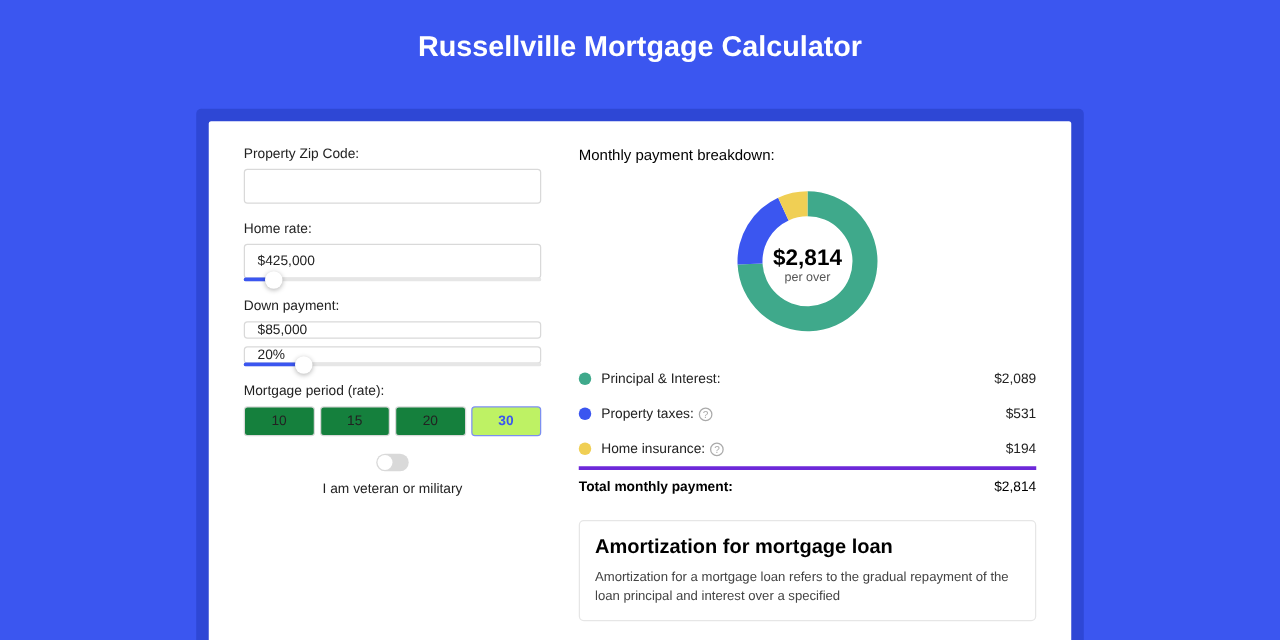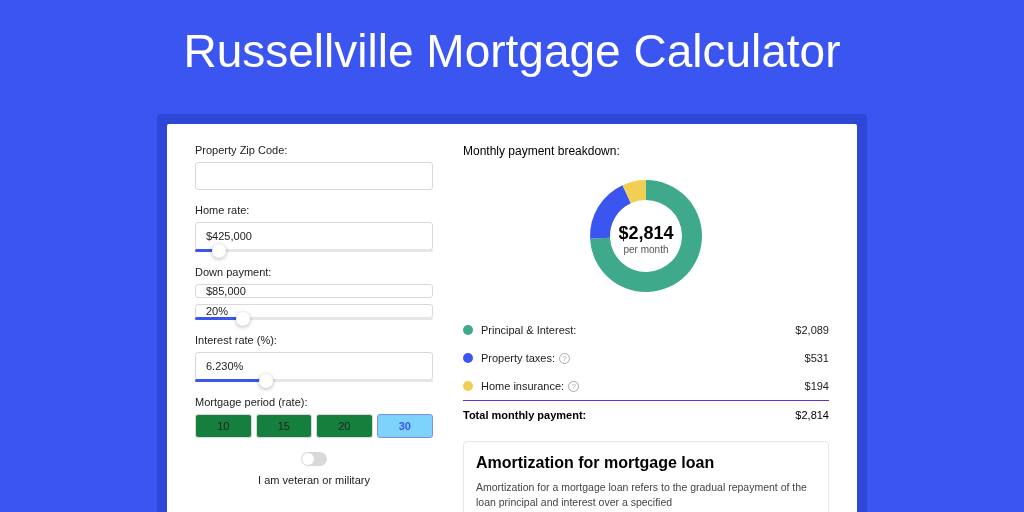--- a/index.html
+++ b/index.html
@@ -6,22 +6,22 @@
   body {
     font-family: -apple-system, BlinkMacSystemFont, "Segoe UI", Arial, sans-serif;
     background: #3b56f0;
     width: 1024px;
     height: 512px;
     overflow: hidden;
   }
   .page-title {
     text-align: center;
     color: #fff;
-    font-size: 46px;
-    font-weight: 400;
+    font-size: 23px;
+    font-weight: 700;
     padding: 24px 0 20px 0;
   }
   .outer-panel {
     background: #2e47d5;
     width: 710px;
     margin: 16px auto;
     padding: 10px 10px 0 10px;
     border-radius: 4px 4px 0 0;
   }
   .calc-card {
@@ -90,21 +90,21 @@
     background: #15803d;
     font-size: 11px;
     color: #222;
     border-radius: 3px;
     display: flex;
     align-items: center;
     justify-content: center;
     cursor: pointer;
   }
   .period-btn.selected {
-    background: #7dd3fc;
+    background: #bef264;
     border-color: #7c8ff0;
     color: #3b56f0;
     font-weight: 600;
   }
 
   .veteran-row {
     display: flex;
     align-items: center;
     gap: 8px;
     margin-top: 14px;
@@ -167,21 +167,21 @@
     margin-right: 8px;
     flex-shrink: 0;
   }
   .legend-label { flex: 1; display: flex; align-items: center; gap: 4px; }
   .legend-val { font-weight: 400; }
   .legend-total {
     display: flex;
     padding: 8px 0;
     font-size: 11px;
     font-weight: 700;
-    border-top: 1px solid #6d28d9;
+    border-top: 3px solid #6d28d9;
   }
   .legend-total .legend-label { flex: 1; }
   .info-icon {
     width: 11px;
     height: 11px;
     border: 1px solid #aaa;
     border-radius: 50%;
     display: inline-flex;
     align-items: center;
     justify-content: center;
@@ -227,28 +227,20 @@
         <div class="input-row">
           <input class="text-input" value="$85,000" style="">
           <input class="text-input" value="20%" style="">
         </div>
         <div class="slider-track">
           <div class="slider-fill" id="dp-fill" style="width: 20%;"></div>
           <div class="slider-thumb" id="dp-thumb" style="left: 20%;"></div>
         </div>
       </div>
 
-      <div class="field-group">
-        <label class="field-label">Interest rate (%):</label>
-        <input class="text-input" value="6.230%" style="">
-        <div class="slider-track">
-          <div class="slider-fill" id="ir-fill" style="width: 30%;"></div>
-          <div class="slider-thumb" id="ir-thumb" style="left: 30%;"></div>
-        </div>
-      </div>
 
       <div class="field-group">
         <label class="field-label">Mortgage period (rate):</label>
         <div class="period-row" id="period-row">
             <div class="period-btn">10</div>
             <div class="period-btn">15</div>
             <div class="period-btn">20</div>
             <div class="period-btn selected">30</div>
           </div>
       </div>
@@ -263,21 +255,21 @@
       <div class="section-heading">Monthly payment breakdown:</div>
 
       <div class="donut-wrap">
         <svg id="donut-svg" width="120" height="120" viewBox="0 0 120 120">
             <path d="M 60 4 A 56 56 0 1 1 4.064515355571302 62.687295590902025 L 24.041474157152983 61.72754716557987 A 36 36 0 1 0 60 24 Z" fill="#3fa98b"></path>
             <path d="M 4.064515355571302 62.687295590902025 A 56 56 0 0 1 36.49403692802912 9.172156252117666 L 44.88902373944729 27.324957590647074 A 36 36 0 0 0 24.041474157152983 61.72754716557987 Z" fill="#3b56f0"></path>
             <path d="M 36.49403692802912 9.172156252117666 A 56 56 0 0 1 60.00000000000004 4 L 60.00000000000003 24 A 36 36 0 0 0 44.88902373944729 27.324957590647074 Z" fill="#f0cf54"></path>
           </svg>
         <div class="donut-center">
           <div class="donut-amount">$2,814</div>
-          <div class="donut-sub">per month</div>
+          <div class="donut-sub">per over</div>
         </div>
       </div>
 
       <div class="legend" id="legend">
           <div class="legend-row">
             <span class="legend-dot" style="background: rgb(63, 169, 139);"></span>
             <span class="legend-label">Principal &amp; Interest:</span>
             <span class="legend-val">$2,089</span>
           </div>
           <div class="legend-row">

